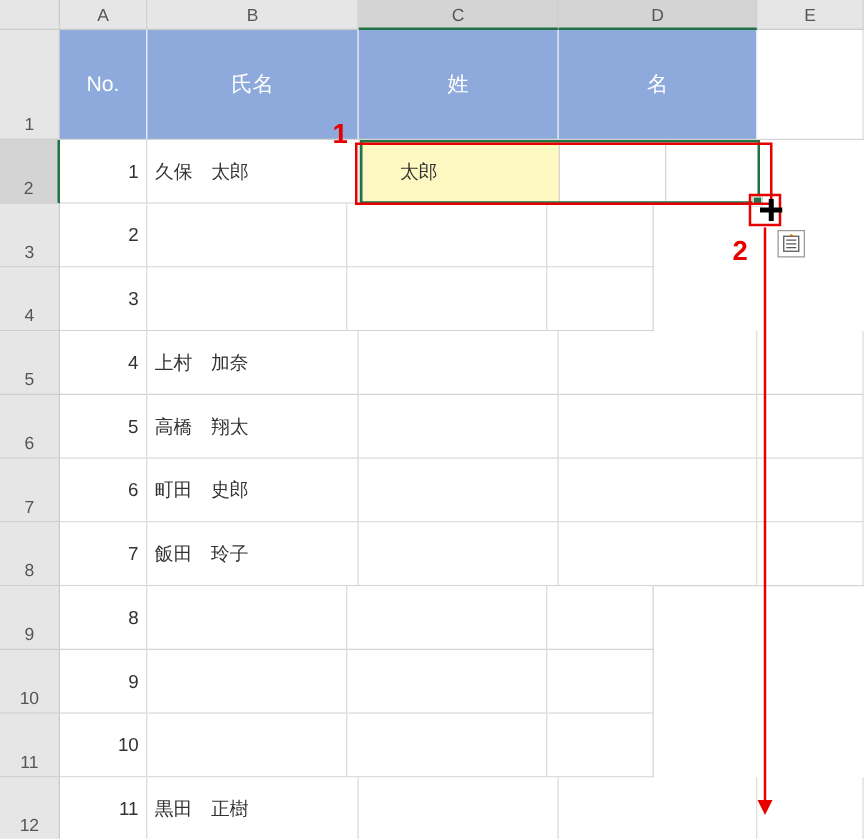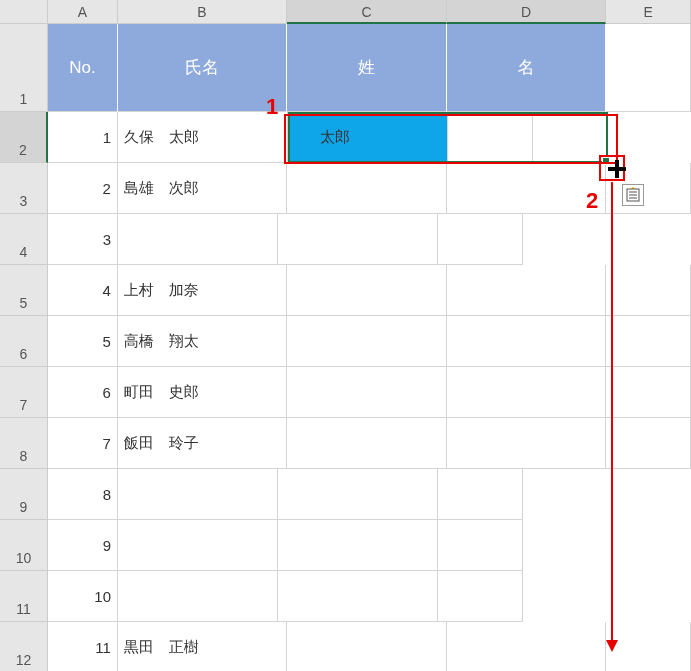--- a/index.html
+++ b/index.html
@@ -80,21 +80,21 @@
   }
   .cell.header-cell {
     background: #8ea9db;
     color: #fff;
     font-size: 17px;
     justify-content: center;
     border-right: 1px solid #fff;
   }
   .cell.header-cell:last-child { border-right: 1px solid #d4d4d4; }
   .cell.num { justify-content: flex-end; }
-  .cell.selected { background: #0ea5e9; padding-left: 32px; }
+  .cell.selected { background: #fef9c3; padding-left: 32px; }
 
   
   .cA { width: 70px; }
   .cB { width: 170px; }
   .cC { width: 160px; }
   .cD { width: 160px; }
   .cE { width: 85px; }
 
   
   .r1 { height: 88px; }
@@ -209,21 +209,20 @@
     </div>
 
     <div class="row rN">
       <div class="cell num cA">1</div>
       <div class="cell cB">久保　太郎</div>
       <div class="cell selected cD">太郎</div>
       <div class="cell cE"></div>
     </div>
     <div class="row rN">
       <div class="cell num cA">2</div>
-      <div class="cell cB">島雄　次郎</div>
       <div class="cell cC"></div>
       <div class="cell cD"></div>
       <div class="cell cE"></div>
     </div>
     <div class="row rN">
       <div class="cell num cA">3</div>
       <div class="cell cC"></div>
       <div class="cell cD"></div>
       <div class="cell cE"></div>
     </div>

